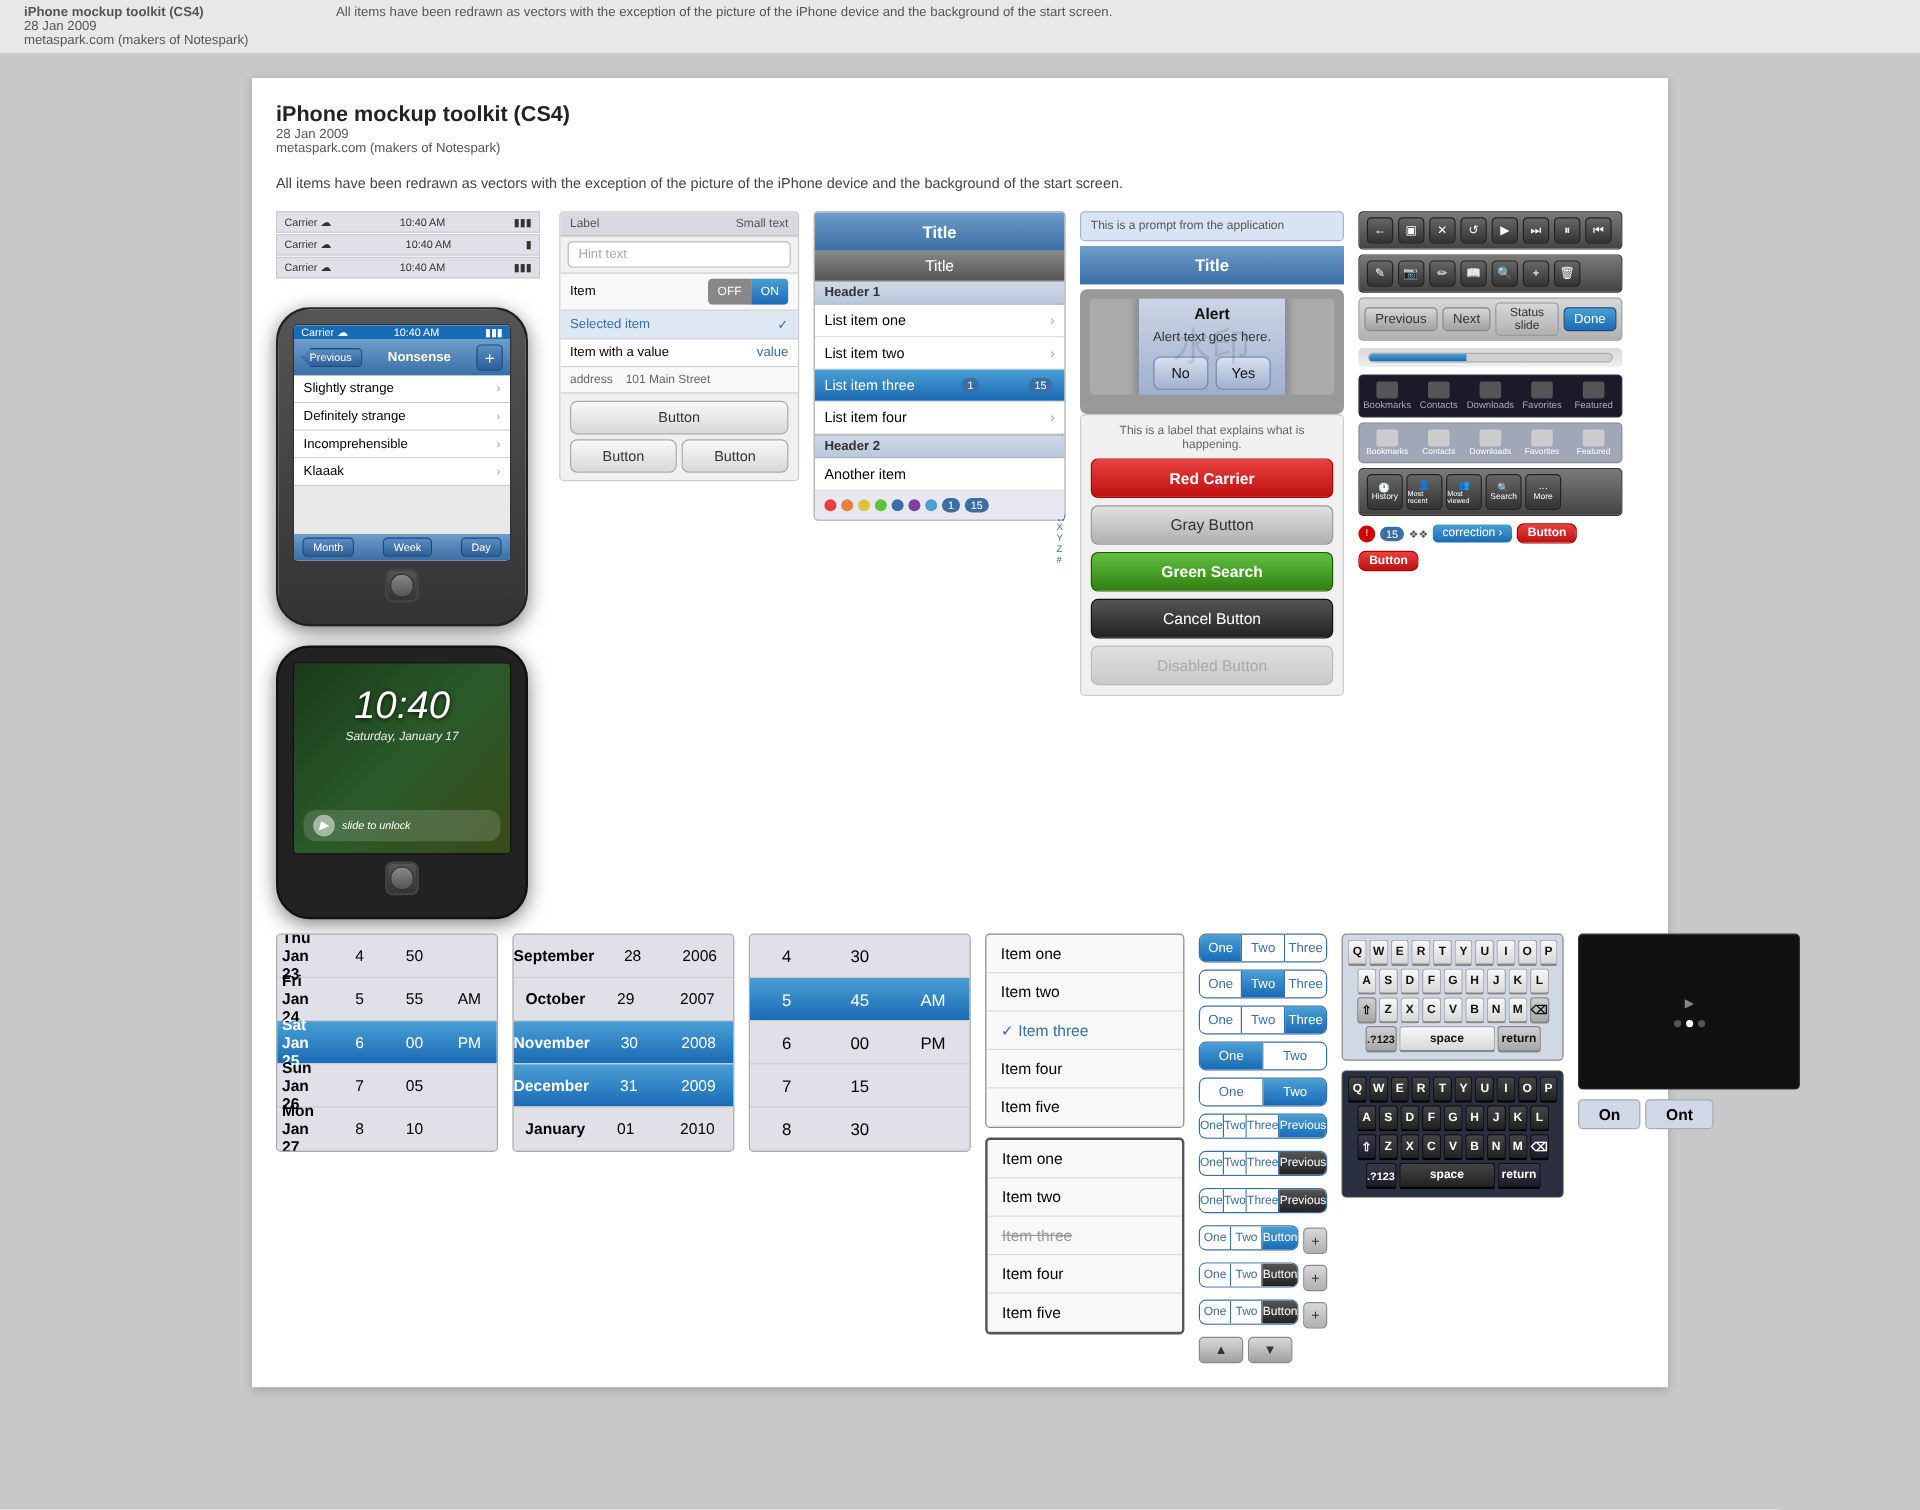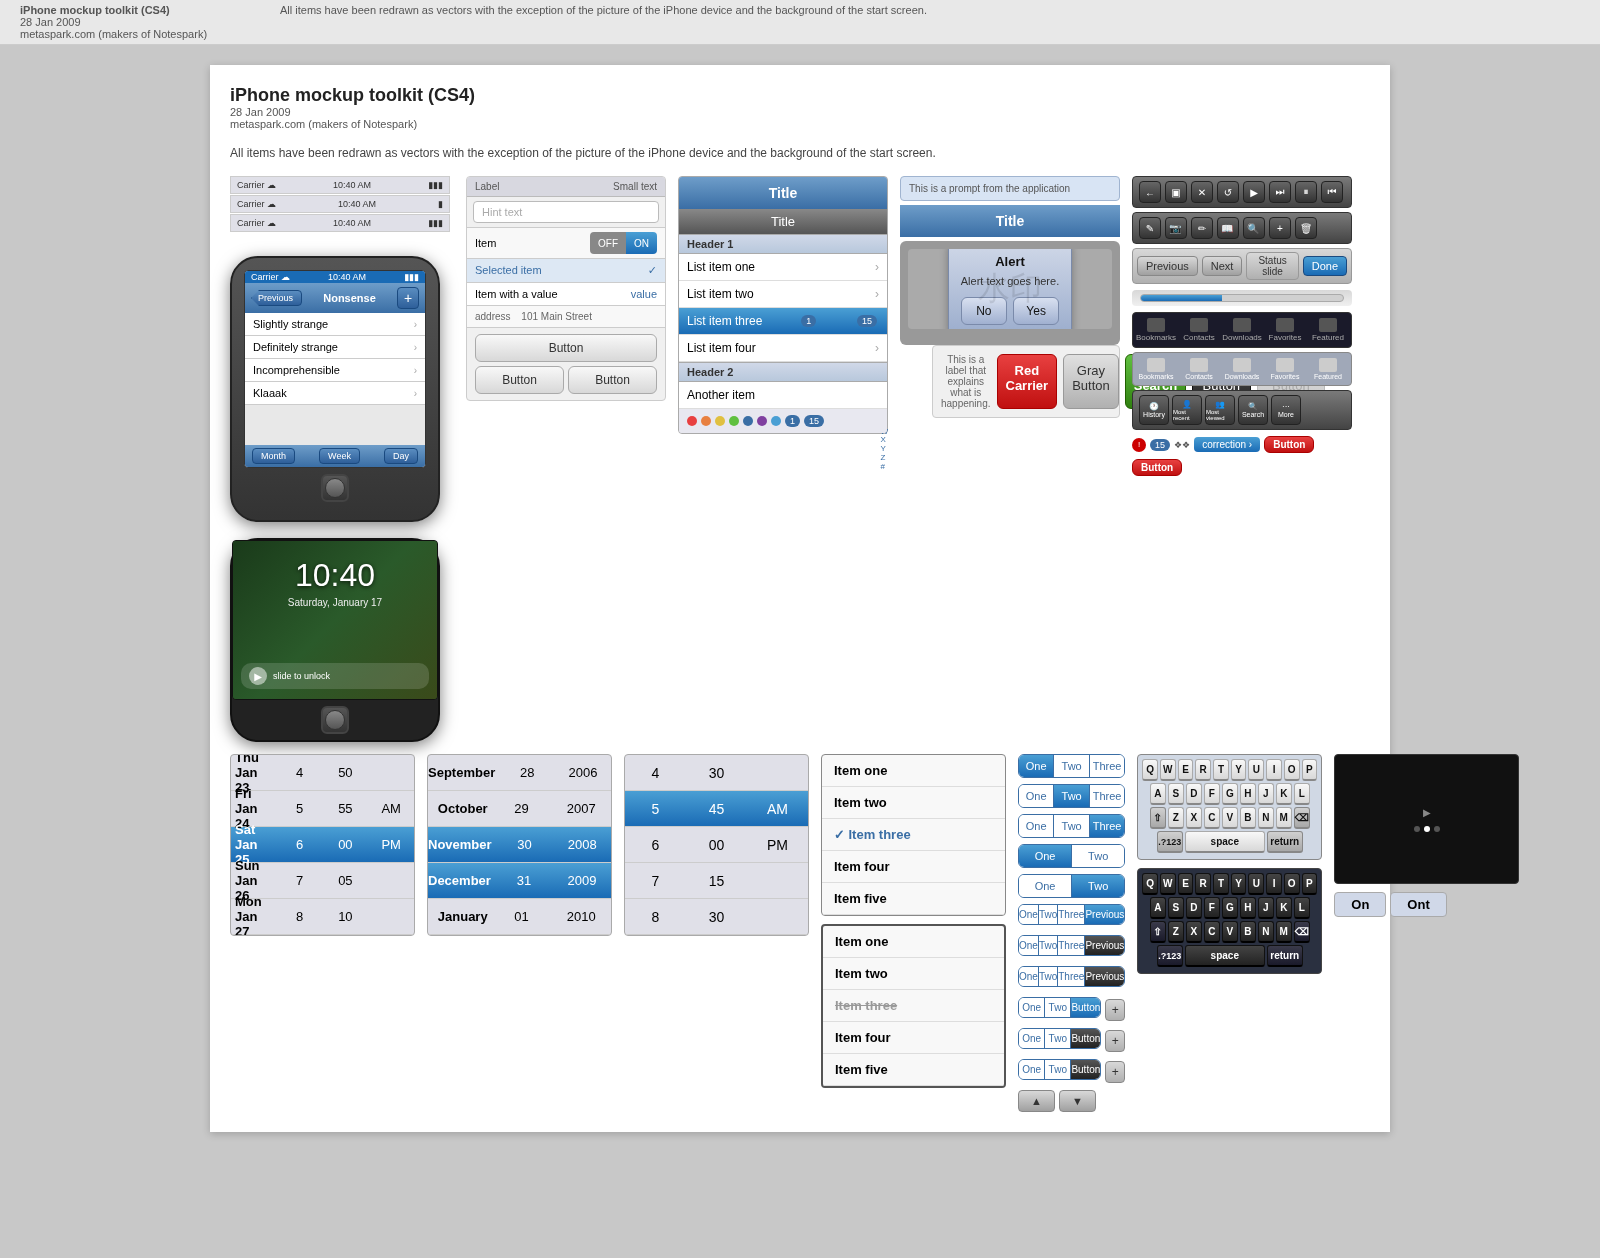--- a/index.html
+++ b/index.html
@@ -151,22 +151,24 @@
       border-radius: 50%;
       background: linear-gradient(180deg, #888 0%, #555 100%);
       border: 1px solid #333;
     }
 
     
     .iphone-lock {
       width: 210px;
       background: #222;
       border-radius: 28px;
+      padding: 12px;
       border: 2px solid #111;
       box-shadow: 0 4px 16px rgba(0,0,0,0.5);
+      font-style: italic;
     }
     .iphone-lock-screen {
       background: #2a4a2a;
       border-radius: 4px;
       overflow: hidden;
       border: 1px solid #111;
       position: relative;
       height: 160px;
     }
     .lock-bg {
@@ -427,23 +429,22 @@
       color: #111;
     }
 
     
     .buttons-panel {
       background: #f0f0f0;
       border: 1px solid #ccc;
       border-radius: 4px;
       padding: 8px;
       display: flex;
-      flex-direction: row;
+      flex-direction: column;
       gap: 6px;
-      margin-left: 32px;
     }
     .btn-red {
       background: linear-gradient(180deg, #e84040 0%, #c01010 100%);
       color: #fff;
       border: 1px solid #a00;
       border-radius: 6px;
       padding: 8px;
       text-align: center;
       font-size: 13px;
       font-weight: bold;
@@ -565,23 +566,22 @@
       align-items: center;
     }
     .small-drum-row.sel { background: linear-gradient(180deg, #4a9fd4, #1a6bb5); color: #fff; }
     .small-drum-cell { flex: 1; text-align: center; font-size: 14px; }
 
     
     .picker-list {
       border: 1px solid #888;
       border-radius: 4px;
       background: #f8f8f8;
-      width: 185px;
+      width: 166px;
       overflow: hidden;
-      font-weight: bold;
     }
     .picker-list-item {
       padding: 8px 12px;
       border-bottom: 1px solid #ddd;
       font-size: 13px;
       display: flex;
       align-items: center;
       gap: 4px;
     }
     .picker-list-item.checked { color: #3a6ea5; }

